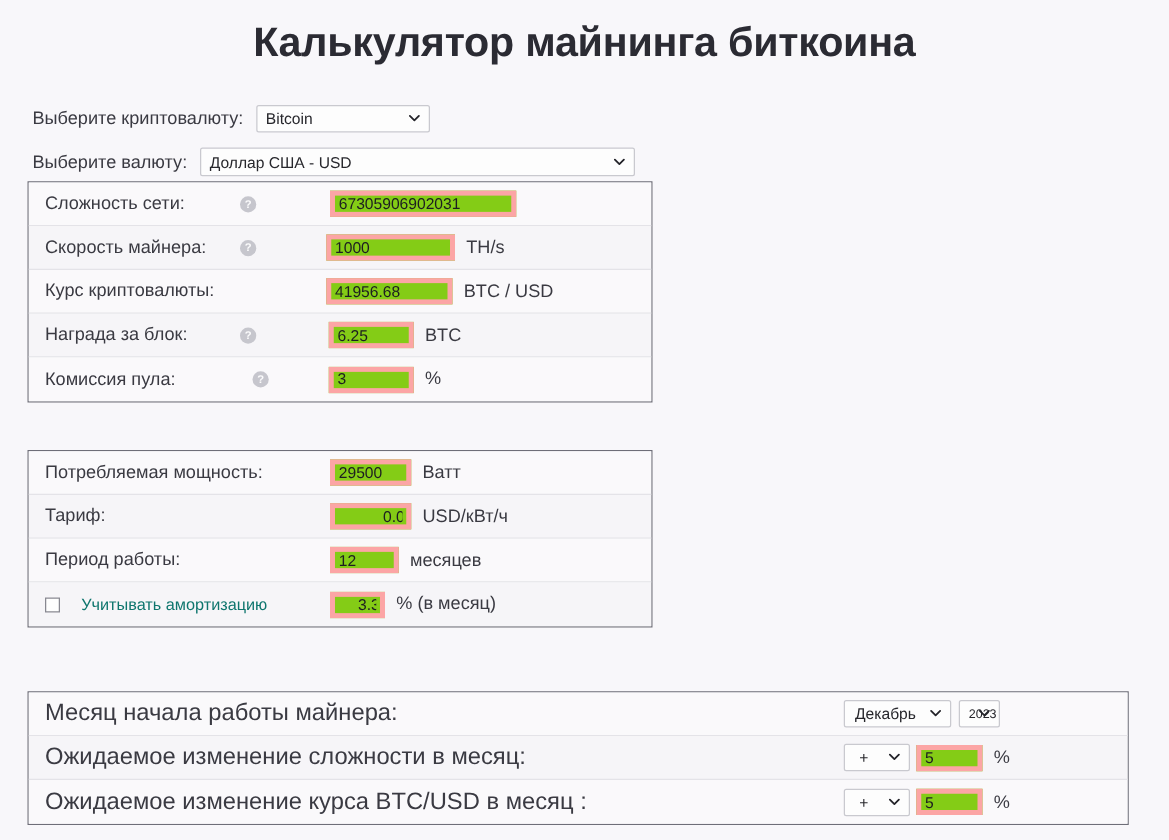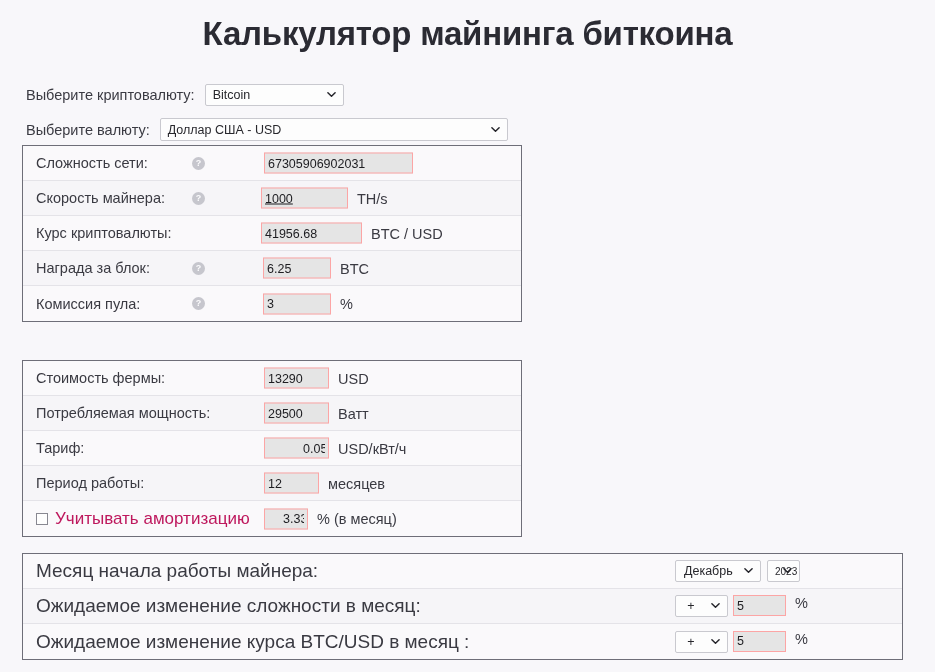--- a/index.html
+++ b/index.html
@@ -87,21 +87,21 @@
   .prow {
     display: flex;
     align-items: center;
     box-sizing: border-box;
     border-bottom: 1px solid #e4e3e8;
     height: 35px;
     padding-left: 13px;
     background: #faf9fb;
   }
   .prow:nth-child(even) { background: #f6f5f8; }
-  .prow:last-child { border-bottom: none; }
+  .prow:last-child { border-bottom: none; gap: 10px; }
 
   .plabel {
     font-size: 14.5px;
     color: #3a3a42;
     white-space: nowrap;
   }
   #panel-network .plabel { width: 150px; }
   #panel-farm .plabel { width: 207px; }
 
   .help-icon {
@@ -117,39 +117,39 @@
     font-weight: bold;
     margin-left: 6px;
     flex: 0 0 auto;
     vertical-align: middle;
     cursor: help;
   }
 
   .txtinput {
     box-sizing: border-box;
     height: 21px;
-    border: 1px solid #fca5a5;
-    background: #e5e5e5;
+    border: 4px solid #fca5a5;
+    background: #84cc16;
     font-family: "Liberation Sans", sans-serif;
     font-size: 12.5px;
     color: #1d1d21;
     padding: 0 3px;
     border-radius: 0;
     outline: none;
   }
   .unit {
     font-size: 14.5px;
     color: #3a3a42;
     margin-left: 9px;
     white-space: nowrap;
   }
   .nrow { position: relative; }
   .nrow .inputwrap { position: absolute; left: 241px; top: 50%; transform: translateY(-50%); display: flex; align-items: center; }
   .in-difficulty { width: 149px; }
-  .in-hashrate   { width: 87px; text-decoration: underline; }
+  .in-hashrate   { width: 103px; }
   .in-price      { width: 101px; }
   .in-reward     { width: 68px;  }
   .in-poolfee    { width: 68px;  }
 
   .nrow.r-difficulty .inputwrap { left: 241px; }
   .nrow.r-hashrate   .inputwrap { left: 238px; }
   .nrow.r-price      .inputwrap { left: 238px; }
   .nrow.r-reward     .inputwrap { left: 240px; }
   .nrow.r-poolfee    .inputwrap { left: 240px; }
 
@@ -169,31 +169,32 @@
     height: 12px;
     border: 1px solid #888891;
     background: #fefefe;
     display: inline-block;
     margin-right: 7px;
     vertical-align: middle;
     flex: 0 0 auto;
     cursor: pointer;
   }
   .chk-label {
-    font-size: 17px;
-    color: #be185d;
+    font-size: 13px;
+    color: #0f766e;
     white-space: nowrap;
   }
 
   
   #panel-forecast .prow { height: 35px; padding-left: 13px; position: relative; }
   #panel-forecast .plabel { font-size: 19px; }
   .frc-controls {
     position: absolute;
     display: flex;
+    align-items: center;
     top: 50%;
     transform: translateY(-50%);
     padding-left: 44px;
   }
   .frc-month { left: 608px; }
   .frc-sign  { left: 608px; }
 
   #month-select { width: 86px; height: 22px; padding: 0 20px 0 8px; font-size: 12.5px; }
   #year-select  { width: 33px; height: 22px; padding: 0 18px 0 7px; font-size: 10px; margin-left: 6px; }
   .sign-select  { width: 53px; height: 22px; padding: 0 18px 0 0; font-size: 12.5px; justify-content: flex-start; }
@@ -273,27 +274,20 @@
       <span class="help-icon">?</span>
       <span class="inputwrap">
         <input class="txtinput in-poolfee" type="text" value="3" style="">
         <span class="unit">%</span>
       </span>
     </div>
   </div>
 
   <div class="panel" id="panel-farm">
 
-    <div class="prow frow">
-      <span class="plabel">Стоимость фермы:</span>
-      <span class="inputwrap">
-        <input class="txtinput in-farmcost" type="text" value="13290" style="">
-        <span class="unit">USD</span>
-      </span>
-    </div>
 
     <div class="prow frow">
       <span class="plabel">Потребляемая мощность:</span>
       <span class="inputwrap">
         <input class="txtinput in-power" type="text" value="29500" style="">
         <span class="unit">Ватт</span>
       </span>
     </div>
 
     <div class="prow frow">

